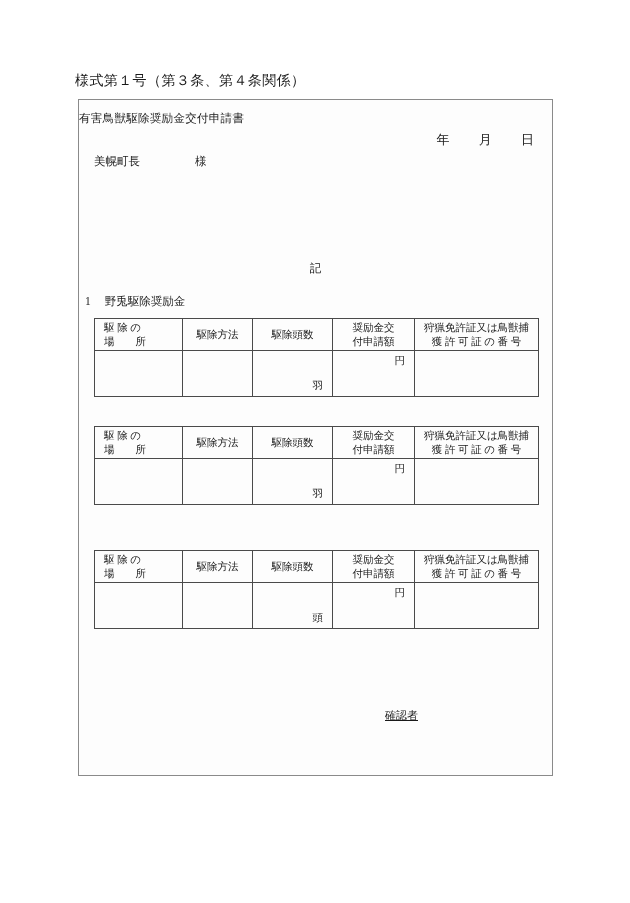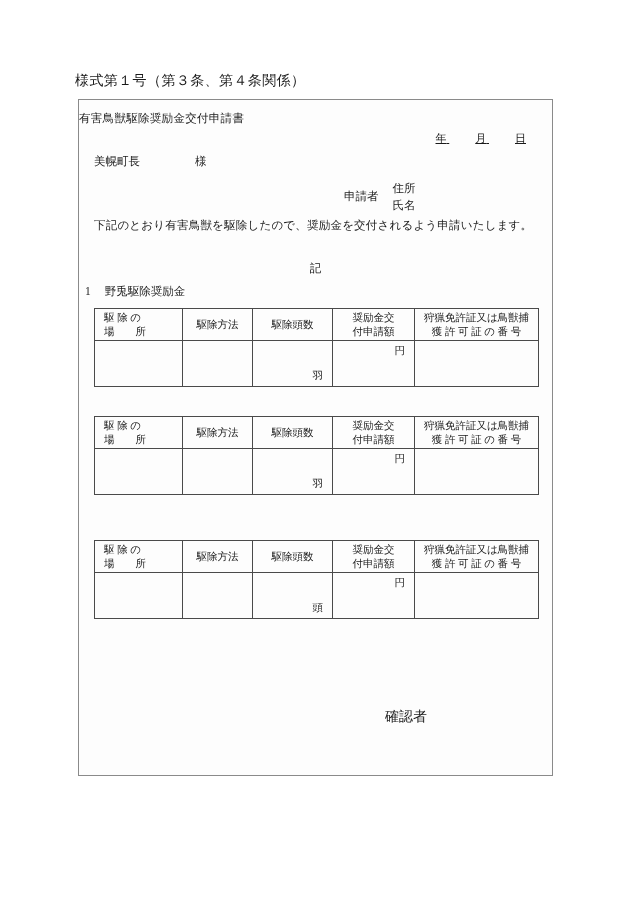--- a/index.html
+++ b/index.html
@@ -50,23 +50,22 @@
     top: 11px;
     left: 0;
     width: 100%;
     font-size: 11.5px;
     letter-spacing: 0.3px;
   }
 
   .date-line {
     position: absolute;
     top: 31px;
-    right: 26px;
-    font-size: 11px;
-    text-decoration: underline;
+    right: 18px;
+    font-size: 13px;
   }
   .date-line span { margin-left: 26px; }
   .date-line span:first-child { margin-left: 0; }
 
   .addressee {
     position: absolute;
     top: 54px;
     left: 15px;
     font-size: 11.5px;
     white-space: nowrap;
@@ -100,21 +99,21 @@
   .ki-mark {
     position: absolute;
     top: 161px;
     left: 0;
     width: 100%;
     text-align: center;
     font-size: 11.5px;
   }
 
   
-  .section { position: absolute; left: 0; width: 100%; }
+  .section { position: absolute; left: 0; width: 100%; margin-top: 10px; }
   .section-1 { top: 184px; }
   .section-2 { top: 307px; }
   .section-3 { top: 431px; }
 
   .section-heading {
     font-size: 11.5px;
     margin-left: 6px;
     white-space: nowrap;
   }
   .section-heading .num { margin-right: 11px; }
@@ -186,21 +185,22 @@
     right: 9px;
     top: 3px;
     font-size: 10.5px;
   }
 
   
   .confirmer {
     position: absolute;
     top: 608px;
     left: 306px;
-    font-size: 14px;
+    font-size: 11px;
+    text-decoration: underline;
   }
 </style>
 </head>
 <body>
 
 <div class="form-number">様式第１号（第３条、第４条関係）</div>
 
 <div class="page-frame">
   <div class="inner">
 
@@ -210,29 +210,21 @@
       <span>年</span>
       <span>月</span>
       <span>日</span>
     </div>
 
     <div class="addressee">
       <span>美幌町長</span>
       <span class="honorific">様</span>
     </div>
 
-    <div class="applicant">
-      <span class="applicant-label">申請者</span>
-      <span class="applicant-fields">
-        <span>住所</span>
-        <span>氏名</span>
-      </span>
-    </div>
-
-    <div class="statement">下記のとおり有害鳥獣を駆除したので、奨励金を交付されるよう申請いたします。</div>
+
 
     <div class="ki-mark">記</div>
 
     <div class="section section-1">
       <div class="section-heading">
         <span class="num">1</span>
         <span>野兎駆除奨励金</span>
       </div>
       <table class="form-table">
         <colgroup>

